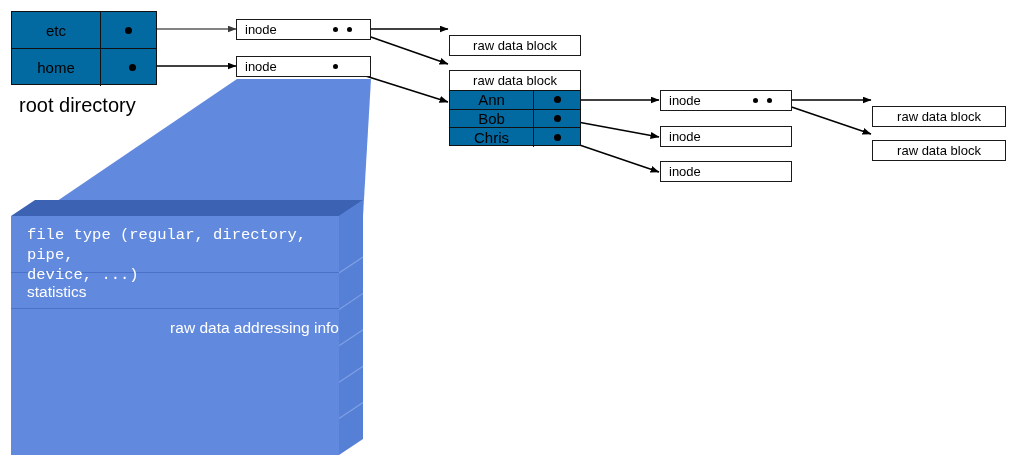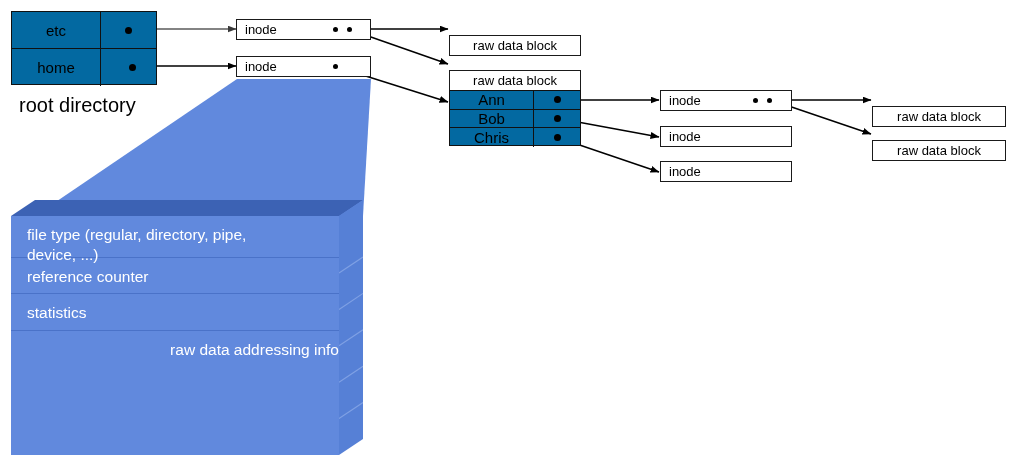--- a/index.html
+++ b/index.html
@@ -124,21 +124,21 @@
   #inode-detail .frow {
     box-sizing: border-box;
     border-bottom: 1.5px solid #4a72c8;
     color: #ffffff;
     font-size: 15.5px;
     line-height: 20px;
     padding: 9px 0 0 16px;
     white-space: pre-line;
   }
   #inode-detail .frow:last-child { border-bottom: none; text-align: right; }
-  #inode-detail .frow.tall { height: 42px; }
+  #inode-detail .frow.tall { height: 57px; font-family: Liberation Mono, monospace; }
   #inode-detail .frow.norm { height: 36.4px; }
 </style>
 </head>
 <body>
 
 <div id="canvas">
 
   <svg class="svg-layer" viewBox="0 0 1017 464" xmlns="http://www.w3.org/2000/svg">
 
     <polygon points="237,79 371,79 363,216 35,216" fill="#6189dd"></polygon>
@@ -152,21 +152,20 @@
       <line x1="328" y1="73" x2="352" y2="57" stroke="#7fa0e4" stroke-width="1.2"></line>
       <line x1="328" y1="109.4" x2="352" y2="93.4" stroke="#7fa0e4" stroke-width="1.2"></line>
       <line x1="328" y1="145.8" x2="352" y2="129.8" stroke="#7fa0e4" stroke-width="1.2"></line>
       <line x1="328" y1="182.2" x2="352" y2="166.2" stroke="#7fa0e4" stroke-width="1.2"></line>
       <line x1="328" y1="218.6" x2="352" y2="202.6" stroke="#7fa0e4" stroke-width="1.2"></line>
     </svg>
 
     <div class="front">
       <div class="frow tall">file type (regular, directory, pipe,
 device, ...)</div>
-      <div class="frow norm">reference counter</div>
       <div class="frow norm">statistics</div>
       <div class="frow norm">raw data addressing info</div>
     </div>
   </div>
 
   <svg class="svg-layer" viewBox="0 0 1017 464" xmlns="http://www.w3.org/2000/svg">
     <defs>
       <marker id="ah" markerWidth="9" markerHeight="7" refX="8.5" refY="3.5" orient="auto" markerUnits="userSpaceOnUse">
         <polygon points="0,0 9,3.5 0,7" fill="#000000"></polygon>
       </marker>

